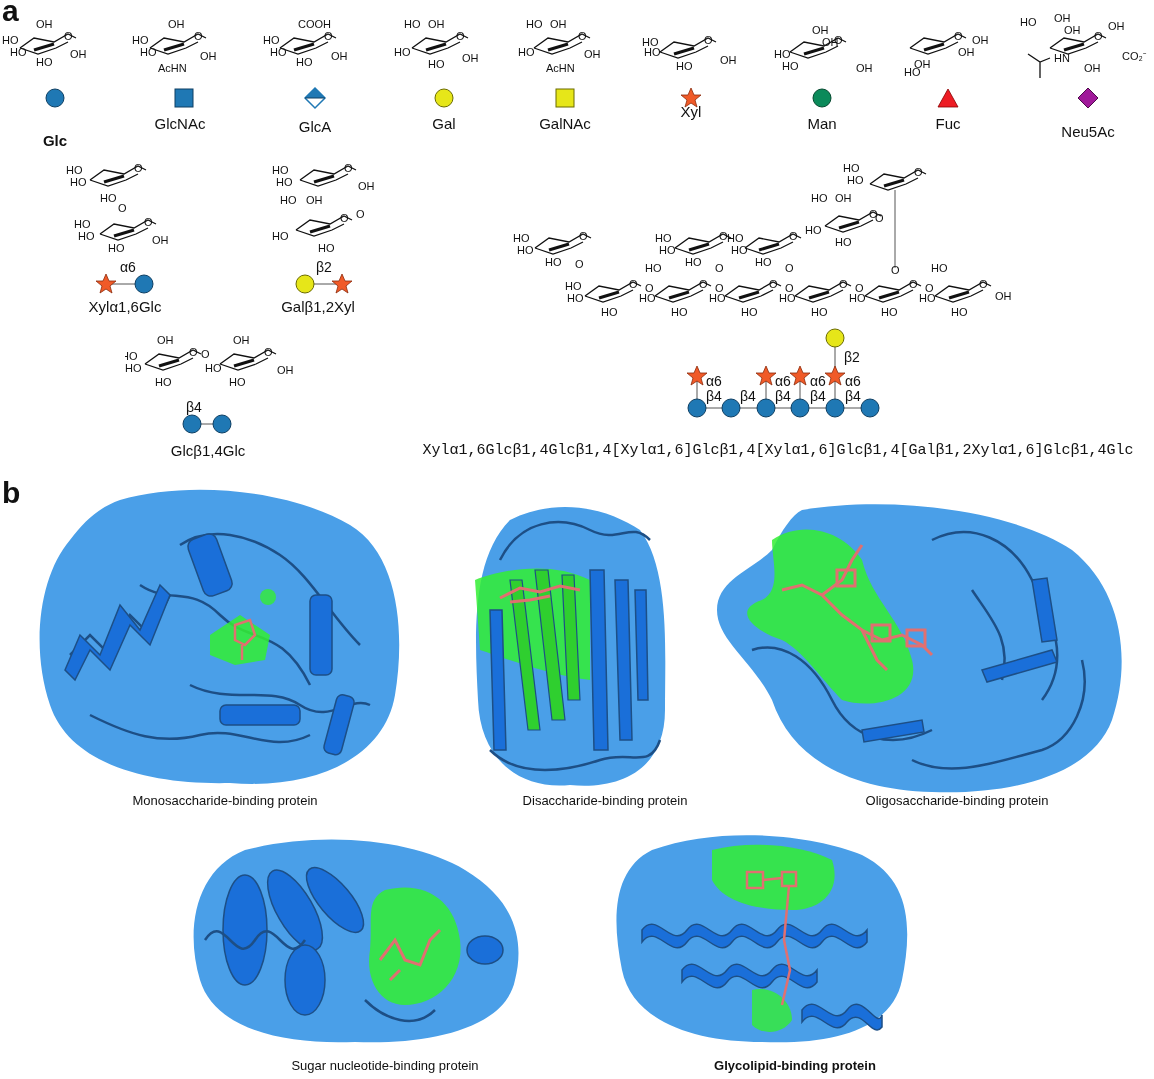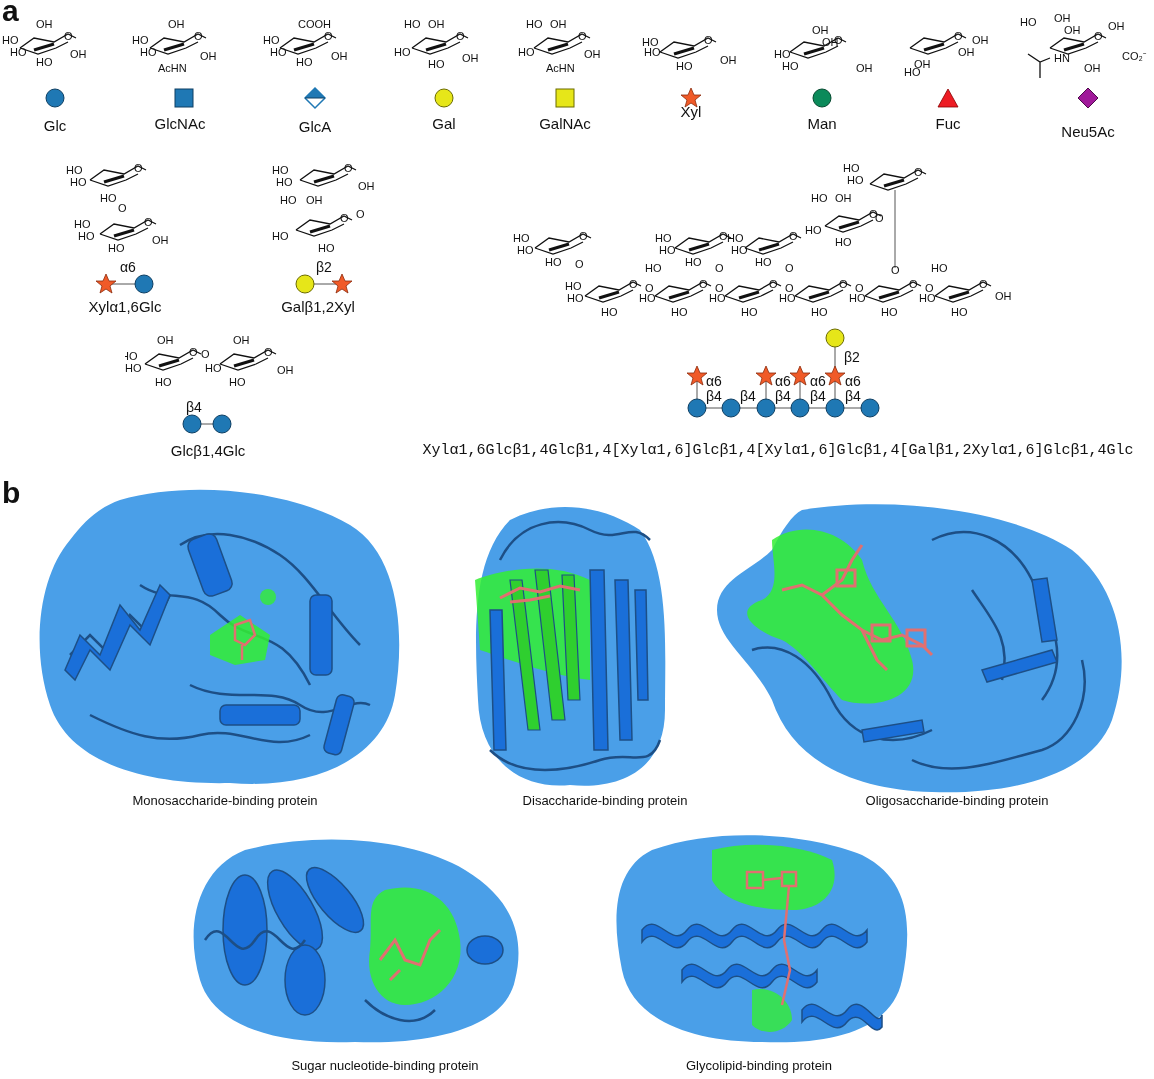--- a/index.html
+++ b/index.html
@@ -121,21 +121,21 @@
     <line x1="305" y1="12" x2="325" y2="12" stroke="#0e3f63" stroke-width="1"></line>
   </g>
   <circle cx="444" cy="12" r="9" fill="#e6e619" stroke="#6b6b00" stroke-width="1"></circle>
   <rect x="556" y="3" width="18" height="18" fill="#e6e619" stroke="#6b6b00" stroke-width="1"></rect>
   <polygon points="691,2 694,9 701,9 695,14 697,21 691,17 685,21 687,14 681,9 688,9" fill="#f05a28" stroke="#8a2a0a" stroke-width="0.8"></polygon>
   <circle cx="822" cy="12" r="9" fill="#0b8a5a" stroke="#064a30" stroke-width="1"></circle>
   <polygon points="948,3 958,21 938,21" fill="#ed1c24" stroke="#800" stroke-width="0.8"></polygon>
   <polygon points="1088,2 1098,12 1088,22 1078,12" fill="#a0199a" stroke="#4d0a4a" stroke-width="1"></polygon>
 </svg>
 
-<div class="label" style="left:55px;top:117px;">Glc</div>
+<div class="label" style="left:55px;top:132px;font-weight:bold;">Glc</div>
 <div class="label" style="left:180px;top:115px;">GlcNAc</div>
 <div class="label" style="left:315px;top:118px;">GlcA</div>
 <div class="label" style="left:444px;top:115px;">Gal</div>
 <div class="label" style="left:565px;top:115px;">GalNAc</div>
 <div class="label" style="left:691px;top:103px;">Xyl</div>
 <div class="label" style="left:822px;top:115px;">Man</div>
 <div class="label" style="left:948px;top:115px;">Fuc</div>
 <div class="label" style="left:1088px;top:123px;">Neu5Ac</div>
 
 <svg class="chem" width="420" height="240" style="left:40px;top:148px;">
@@ -422,13 +422,13 @@
     <path d="M30,100 C45,80 60,120 75,100 C90,80 105,120 120,100 C135,80 150,120 165,100 C180,80 195,120 210,100 C225,80 240,120 255,100 L255,112 C240,132 225,92 210,112 C195,132 180,92 165,112 C150,132 135,92 120,112 C105,132 90,92 75,112 C60,132 45,92 30,112 Z"></path>
     <path d="M70,140 C85,120 100,160 115,140 C130,120 145,160 160,140 C175,120 190,160 205,140 L205,152 C190,172 175,132 160,152 C145,172 130,132 115,152 C100,172 85,132 70,152 Z"></path>
     <path d="M190,180 C205,160 220,200 235,180 C250,160 265,200 270,185 L270,197 C260,210 250,175 235,192 C220,212 205,172 190,192 Z"></path>
   </g>
   <g stroke="#e07070" stroke-width="2.5" fill="none">
     <rect x="135" y="42" width="16" height="16"></rect>
     <rect x="170" y="42" width="14" height="14"></rect>
     <path d="M151,50 L170,48 M177,56 L172,110 L178,140 L170,175"></path>
   </g>
 </svg>
-<div class="label small" style="left:724px;top:1058px;">Glycolipid-binding protein</div>
+<div class="label small" style="left:760px;top:1058px;font-weight:bold;">Glycolipid-binding protein</div>
 
 </body></html>

